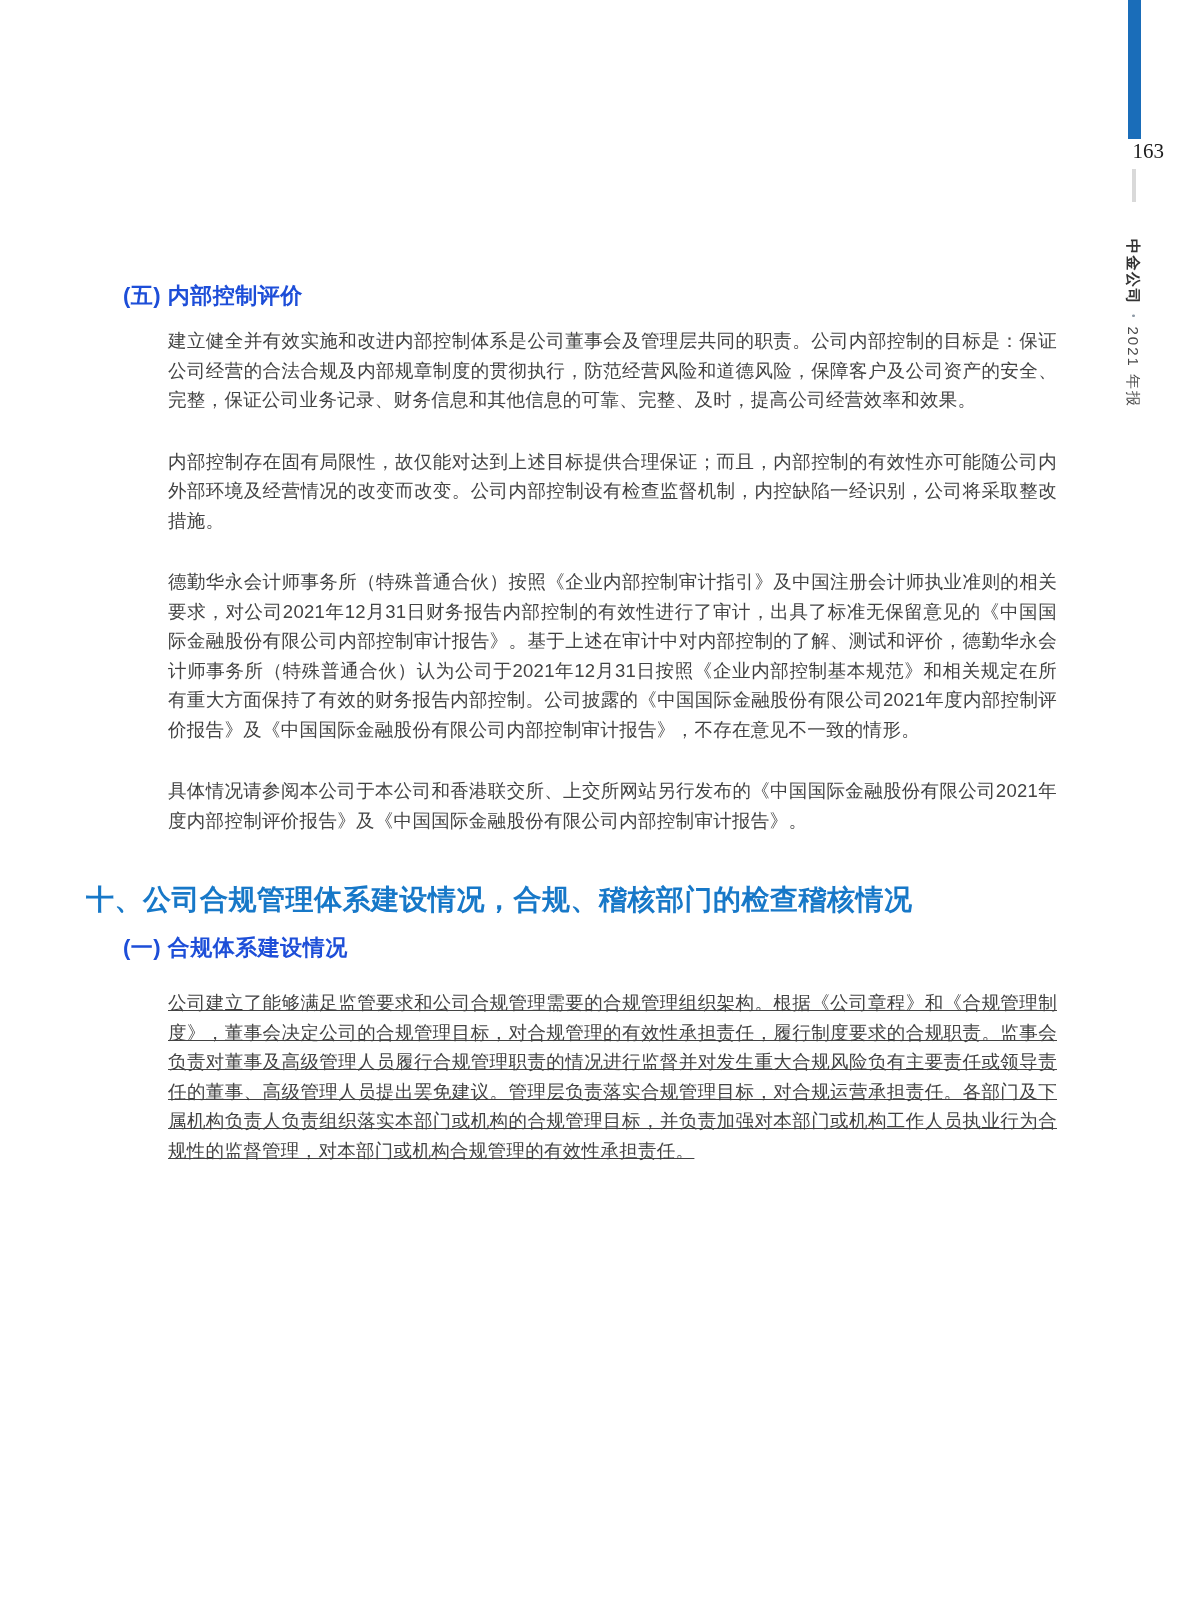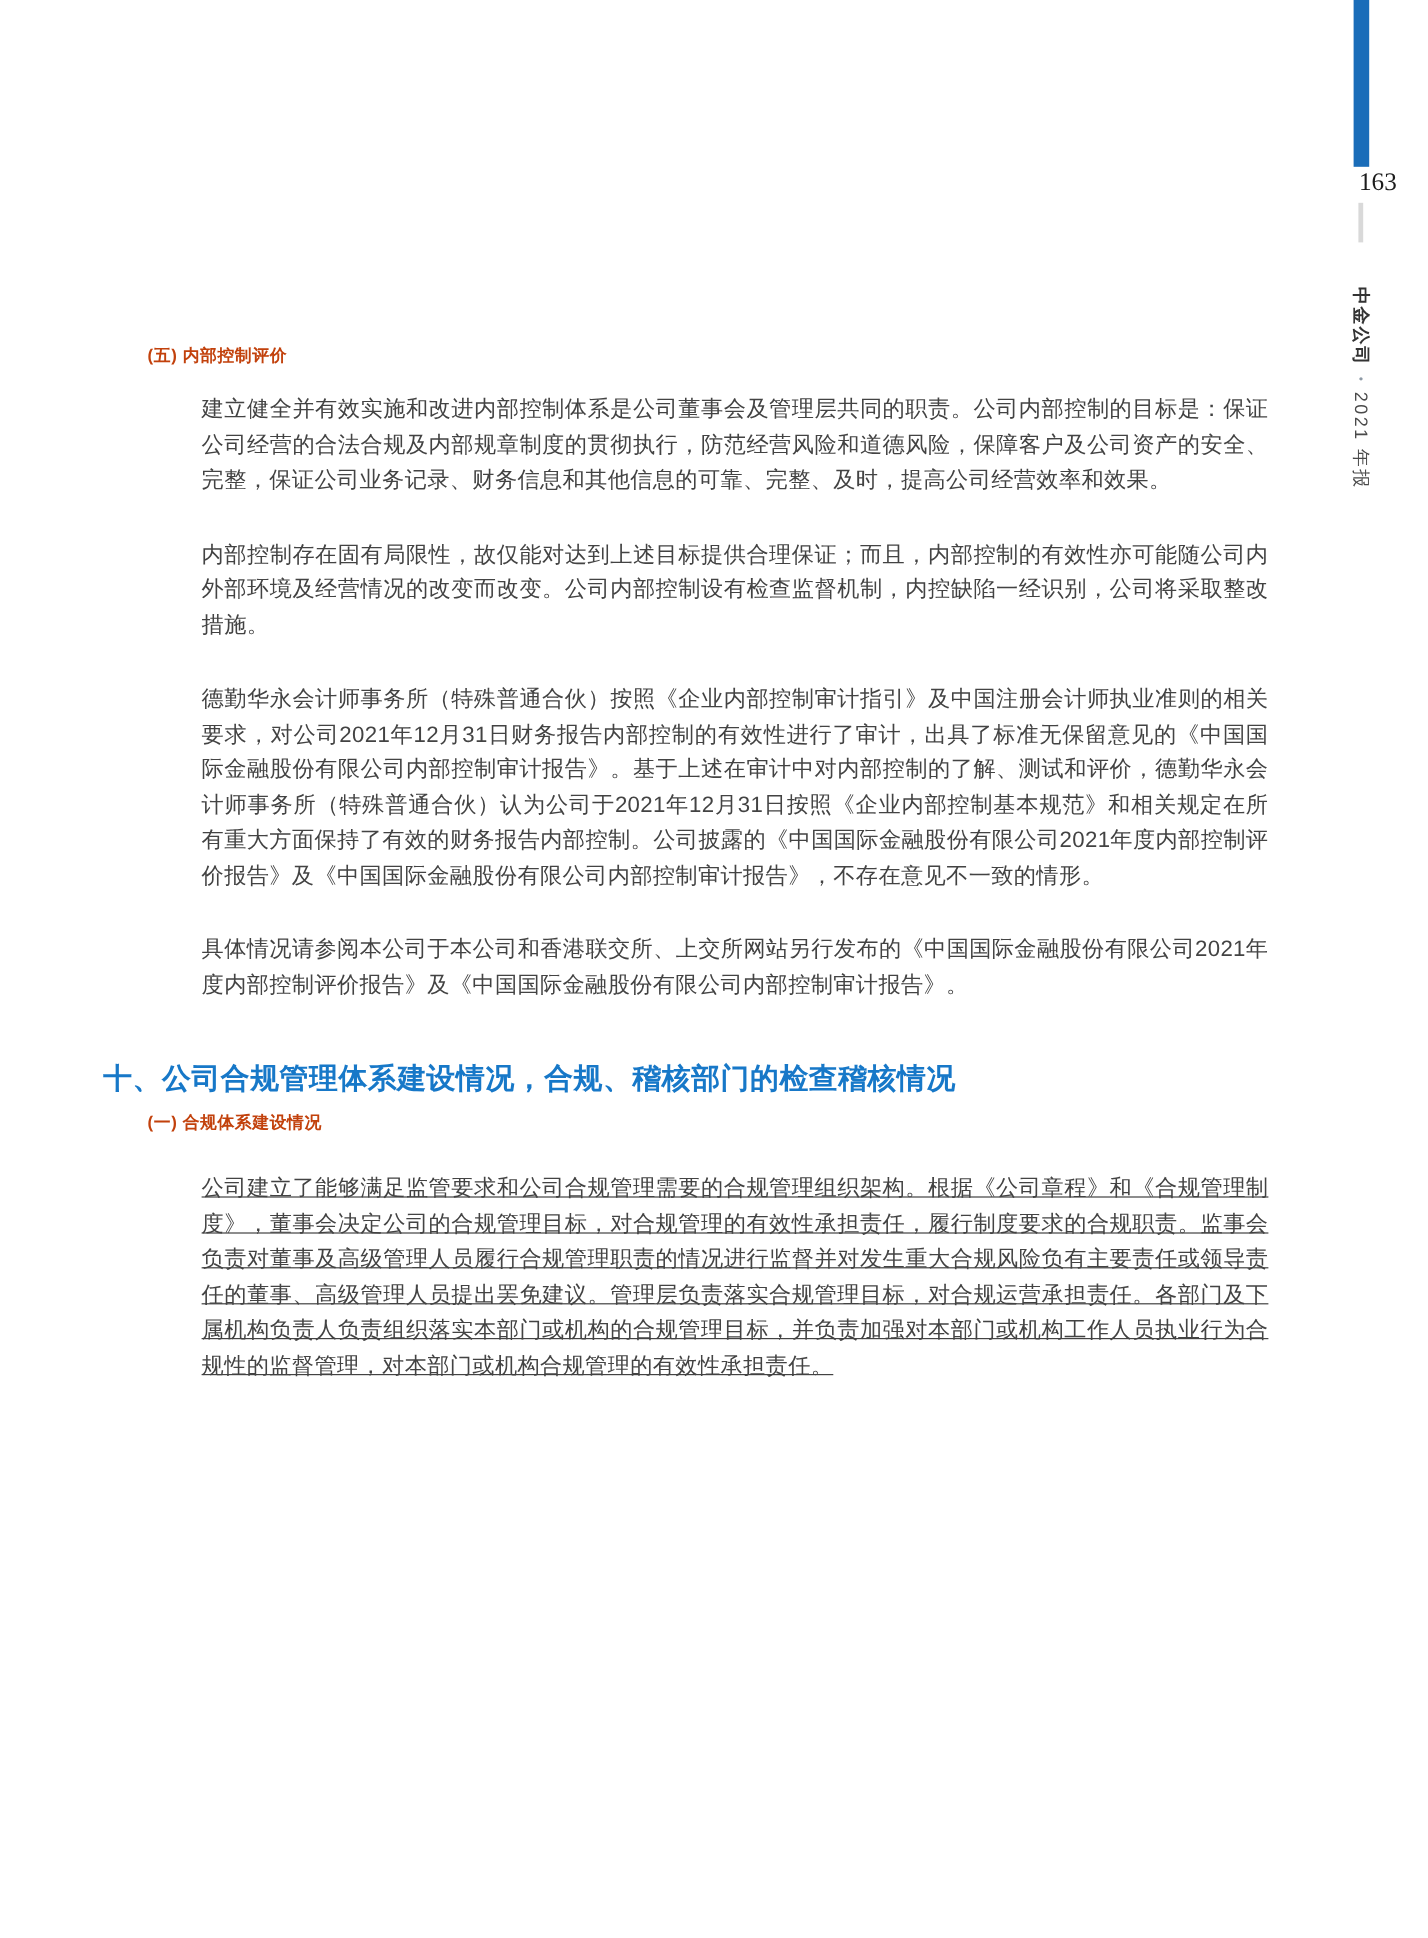--- a/index.html
+++ b/index.html
@@ -40,29 +40,29 @@
   }
   .side-caption .edition{color:#4a4a4a;letter-spacing:2px;}
 
   
   .main{
     position:absolute;left:86px;top:0;width:971px;
     padding-top:280px;
   }
   .h-sub{
     margin:0 0 0 37px;
-    font-size:14px;line-height:32px;font-weight:bold;
-    color:#c2410c;letter-spacing:0.5px;
+    font-size:22px;line-height:32px;font-weight:bold;
+    color:#1d4ed8;letter-spacing:0.5px;
   }
   .h-main{
     margin:48px 0 0 0;
-    font-size:24px;line-height:34px;font-weight:bold;
+    font-size:28px;line-height:34px;font-weight:bold;
     color:#1778c8;letter-spacing:0.5px;
   }
-  .h-sub.second{margin-top:2px;}
+  .h-sub.second{margin-top:15px;}
   p.body{
     margin:0 0 32px 82px;
     font-size:18.5px;line-height:29.5px;
     color:#434343;
     text-align:justify;
     letter-spacing:0.3px;
   }
   p.body.first{margin-top:14px;}
   p.body.after-heading{margin-top:24px;margin-bottom:0;text-decoration:underline;}
 </style>

